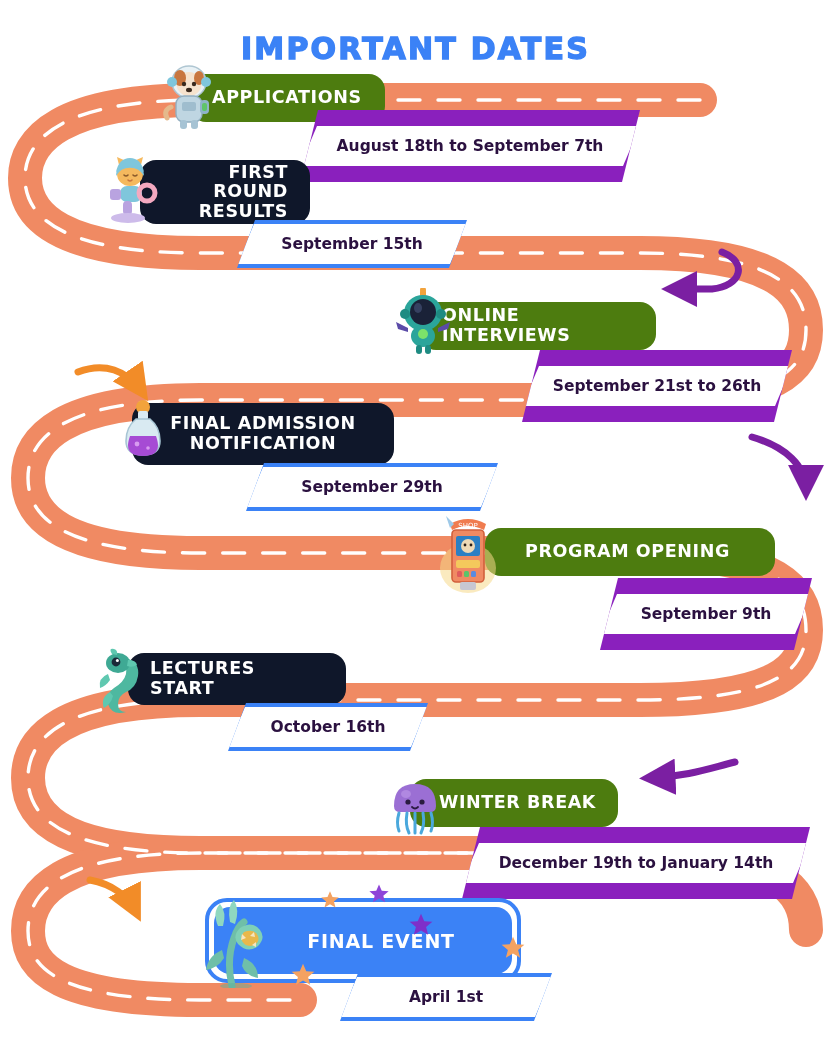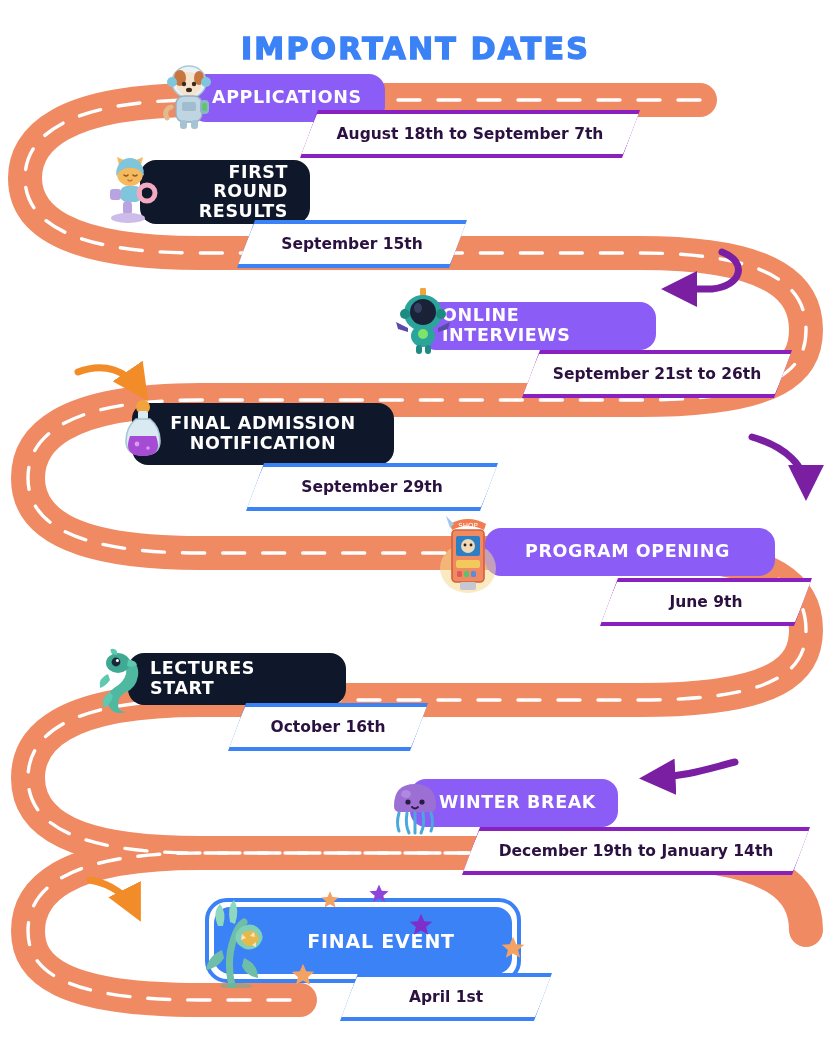--- a/index.html
+++ b/index.html
@@ -55,24 +55,24 @@
     color: #ffffff;
     font-family: "DejaVu Sans", sans-serif;
     font-weight: 800;
     font-size: 17.5px;
     letter-spacing: 0.6px;
     line-height: 1.12;
     text-transform: uppercase;
     z-index: 6;
     white-space: pre-line;
   }
-  .label-banner.purple { background: #8b5cf6; }
+  .label-banner.purple { background: #4d7c0f; }
   .label-banner.blue   { background: #0f172a; }
   .date-wrap { position: absolute; z-index: 7; }
-  .date-wrap.purple { background: #8A20BD; padding: 4px 0; clip-path: polygon(18px 0, 100% 0, calc(100% - 18px) 100%, 0 100%); }
+  .date-wrap.purple { background: #8A20BD; padding: 16px 0; clip-path: polygon(18px 0, 100% 0, calc(100% - 18px) 100%, 0 100%); }
   .date-wrap.blue   { background: #3B82F6; padding: 4px 0; clip-path: polygon(18px 0, 100% 0, calc(100% - 18px) 100%, 0 100%); }
   .date-wrap .inner {
     background: #ffffff;
     height: 40px;
     display: flex;
     align-items: center;
     justify-content: center;
     font-family: "DejaVu Sans", sans-serif;
     font-weight: 800;
     font-size: 15.5px;
@@ -295,21 +295,21 @@
       <path d="M24 21 q-10 8 -10 22 q0 14 17 14 q17 0 17 -14 q0 -14 -10 -22 z" fill="#D9EAF2" stroke="#A7C5D4" stroke-width="1.6"></path>
       <path d="M18 38 q-2 6 -2 9 q0 11 15 11 q15 0 15 -11 q0 -3 -2 -9 z" fill="#A64BD4"></path>
       <circle cx="25" cy="46" r="2.4" fill="#D89BF0"></circle>
       <circle cx="36" cy="50" r="1.8" fill="#D89BF0"></circle>
     </svg>
   </div>
 
   <div class="milestone">
     <div class="label-banner purple" style="left:485px; top:528px; width:290px; height:48px; justify-content:flex-start; padding-left:40px;">PROGRAM OPENING</div>
     <div class="date-wrap purple" style="left:600px; top:578px; width:212px;">
-      <div class="inner">June 9th</div>
+      <div class="inner">September 9th</div>
     </div>
     <svg class="mascot" style="left:432px; top:510px; width:72px; height:86px;" viewBox="0 0 72 86">
       <ellipse cx="36" cy="58" rx="28" ry="25" fill="#F6D98A" opacity="0.55"></ellipse>
       <path d="M18 14 q18 -10 36 0 l-2 6 q-16 -8 -32 0 z" fill="#F07C4F"></path>
       <rect x="20" y="20" width="32" height="52" rx="4" fill="#F08A63" stroke="#D2603C" stroke-width="1.6"></rect>
       <rect x="24" y="26" width="24" height="20" rx="2" fill="#2C7FC4"></rect>
       <ellipse cx="36" cy="36" rx="7" ry="7" fill="#EFD9B6"></ellipse>
       <circle cx="33" cy="35" r="1.4" fill="#2B1F18"></circle>
       <circle cx="39" cy="35" r="1.4" fill="#2B1F18"></circle>
       <rect x="24" y="50" width="24" height="8" rx="2" fill="#F4C95C"></rect>

